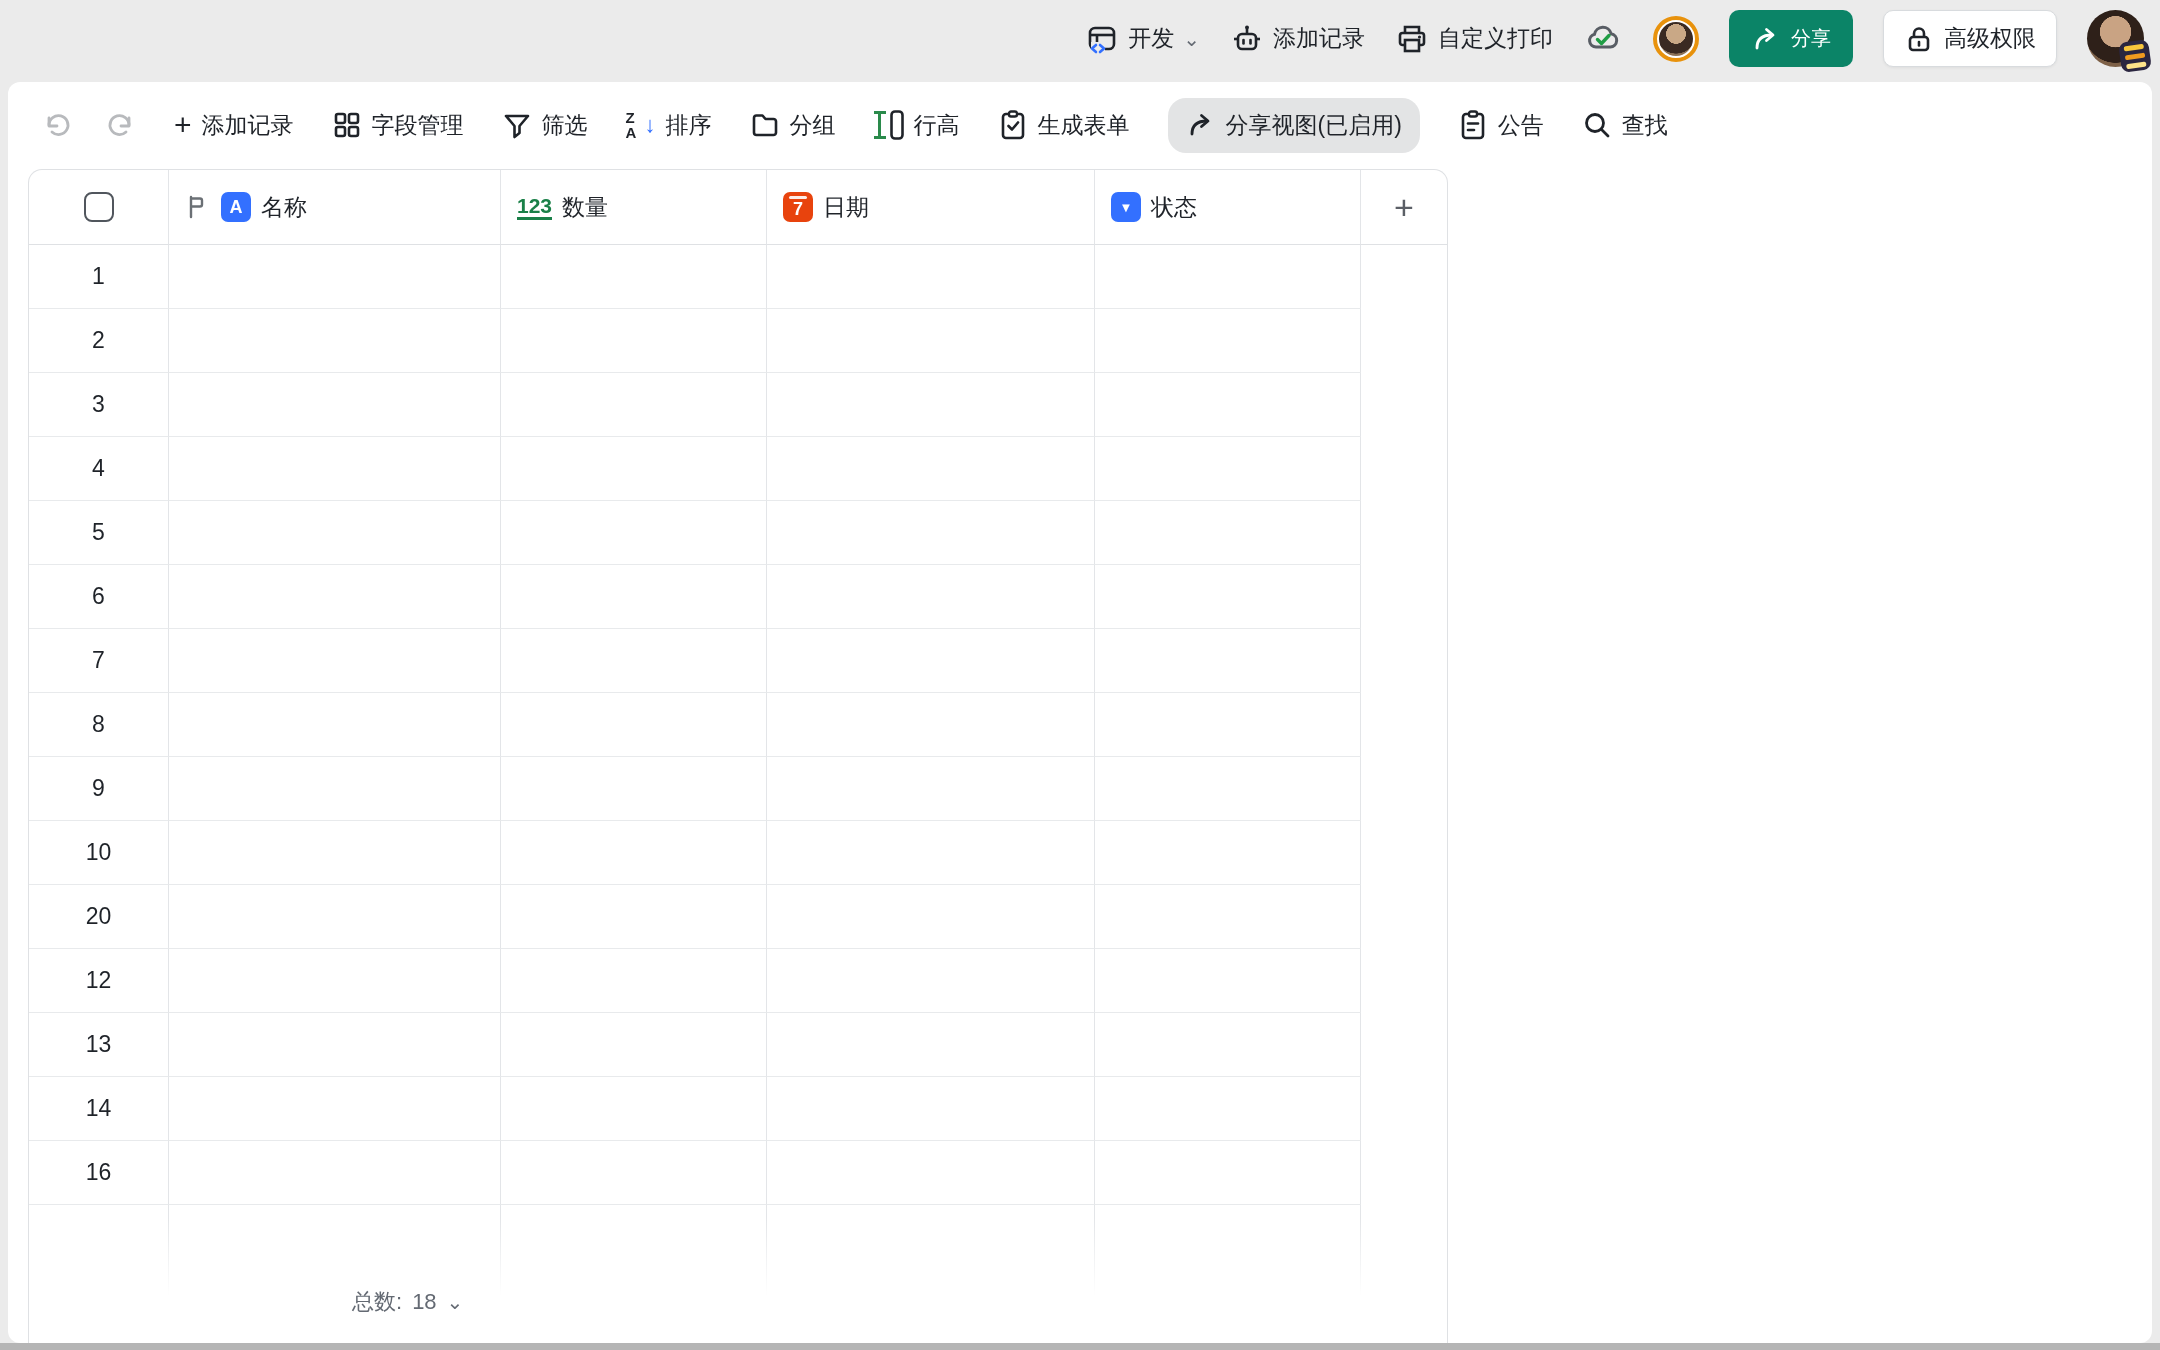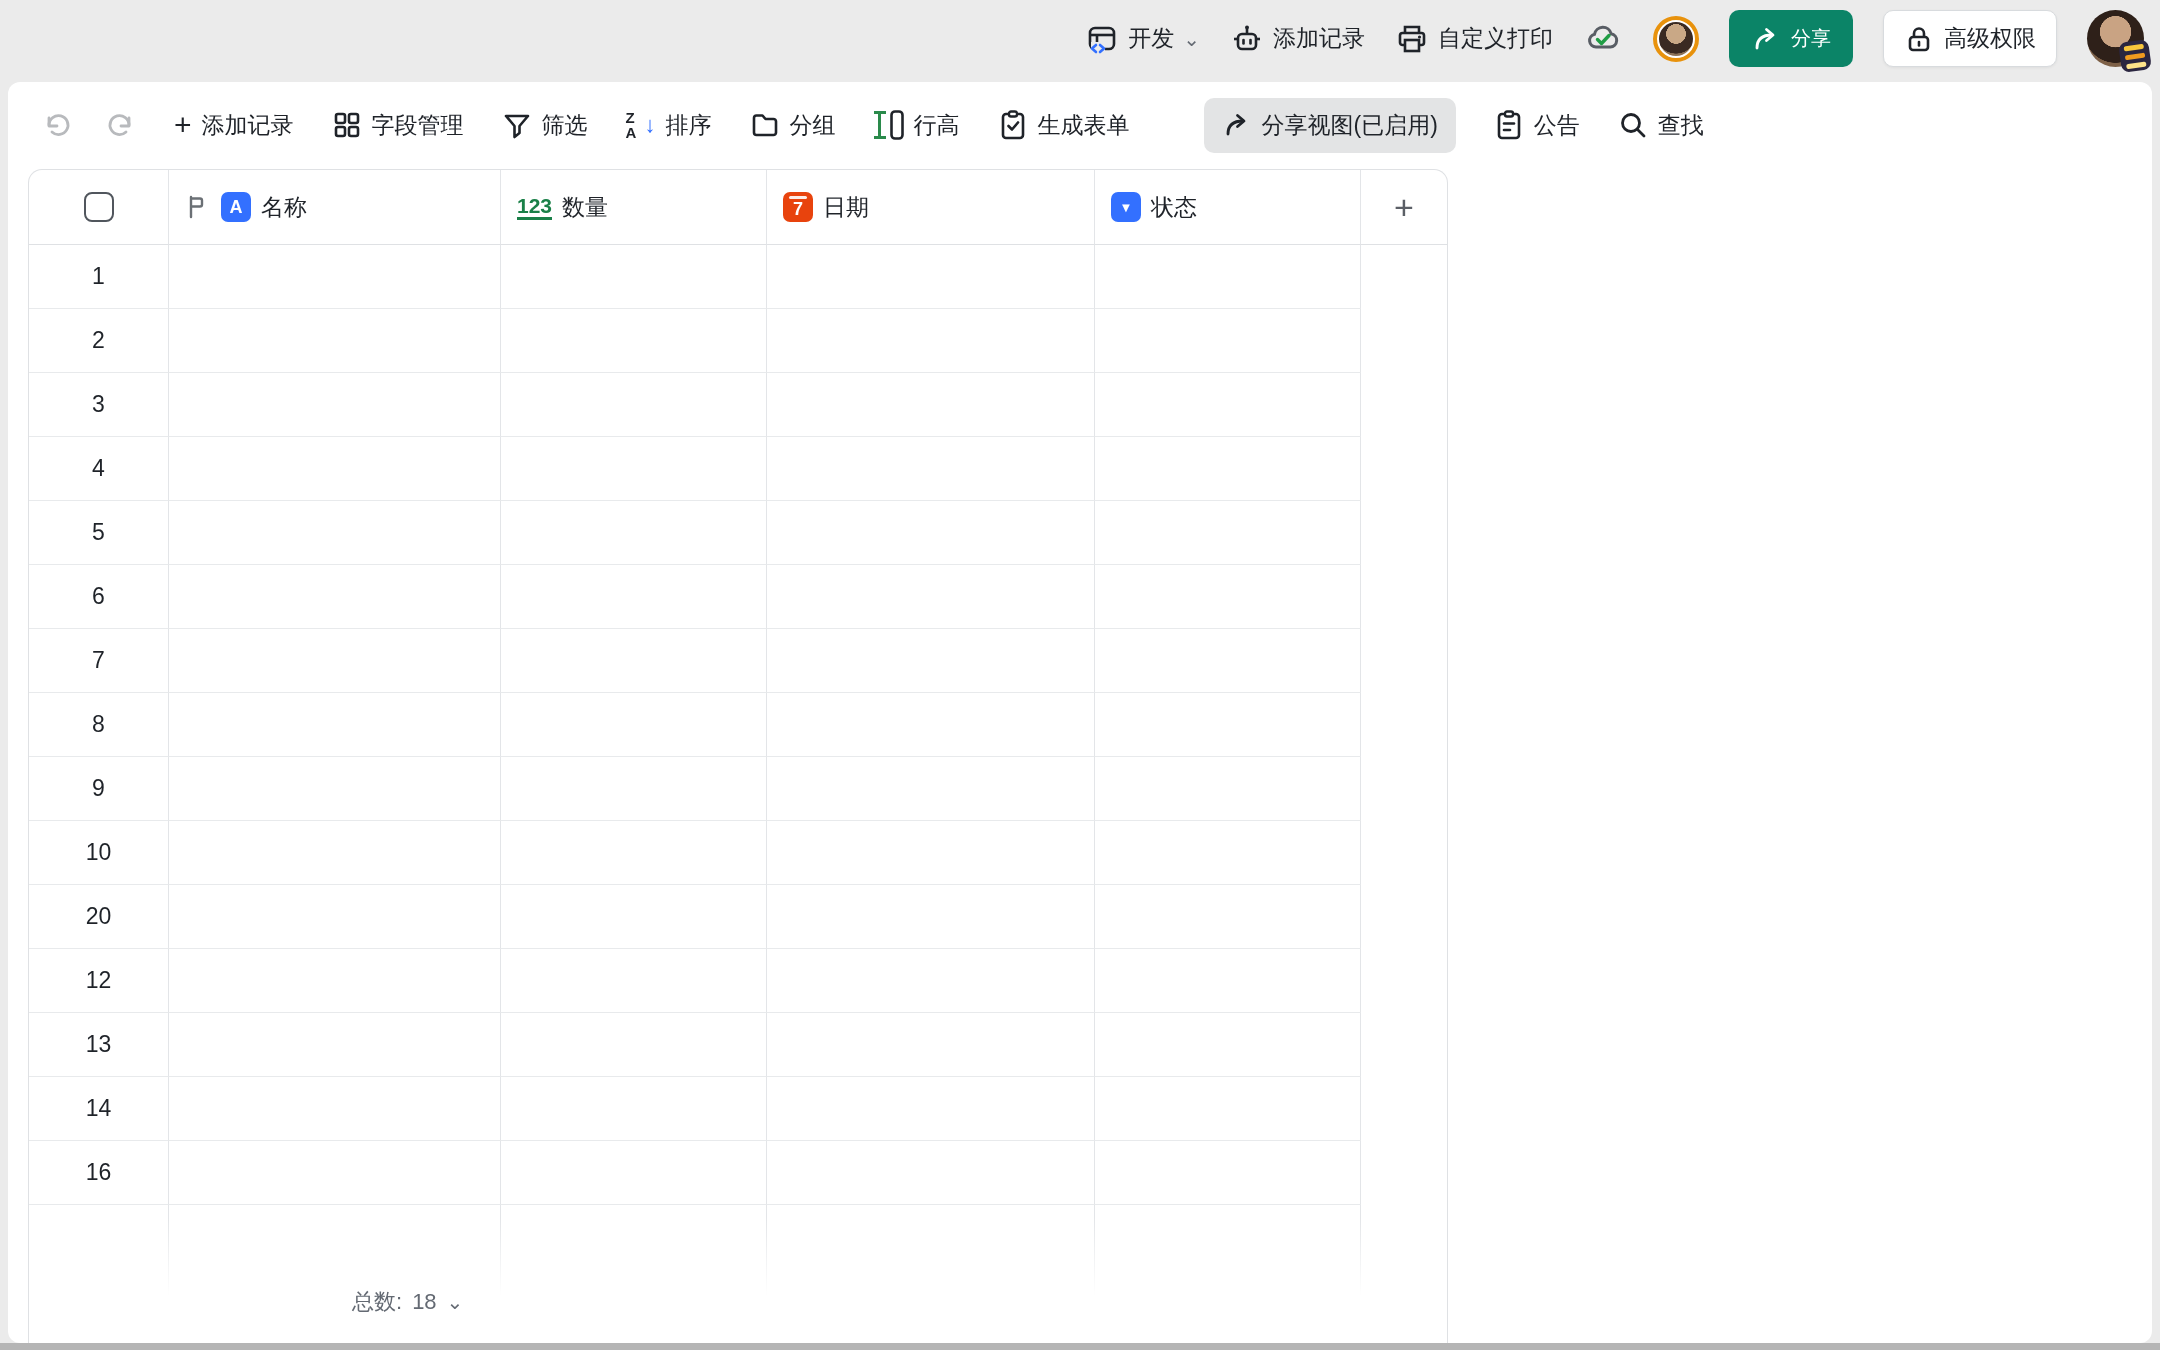--- a/index.html
+++ b/index.html
@@ -57,21 +57,21 @@
 
   
   .toolbar {
     height:86px; display:flex; align-items:center;
     padding:0 34px; gap:38px; font-size:23px;
   }
   .t-item { display:flex; align-items:center; gap:10px; cursor:pointer; white-space:nowrap; }
   .t-gap-sm { margin-left:-8px; }
   .pill {
     display:flex; align-items:center; gap:10px;
-    background:#e3e4e5; border-radius:10px; padding:12px 18px; cursor:pointer;margin-left:36px;
+    background:#e3e4e5; border-radius:18px; padding:12px 18px; cursor:pointer;
   }
   .plus-glyph { font-size:30px; font-weight:400; line-height:0; }
   .sort-ic { position:relative; width:30px; height:30px; }
   .sort-ic .z,.sort-ic .a { position:absolute; left:0; font-size:15px; font-weight:700; line-height:1; }
   .sort-ic .z { top:0; } .sort-ic .a { bottom:0; }
   .sort-ic .ar { position:absolute; right:0; top:1px; color:#3370ff; font-size:22px; line-height:28px; }
   .rowh-ic { display:flex; align-items:center; gap:4px; }
   .ibeam { position:relative; width:12px; height:28px; color:#2a8a4b; }
   .ibeam::before,.ibeam::after { content:""; position:absolute; left:0; right:0; height:3px; background:#2a8a4b; }
   .ibeam::before { top:0; } .ibeam::after { bottom:0; }

